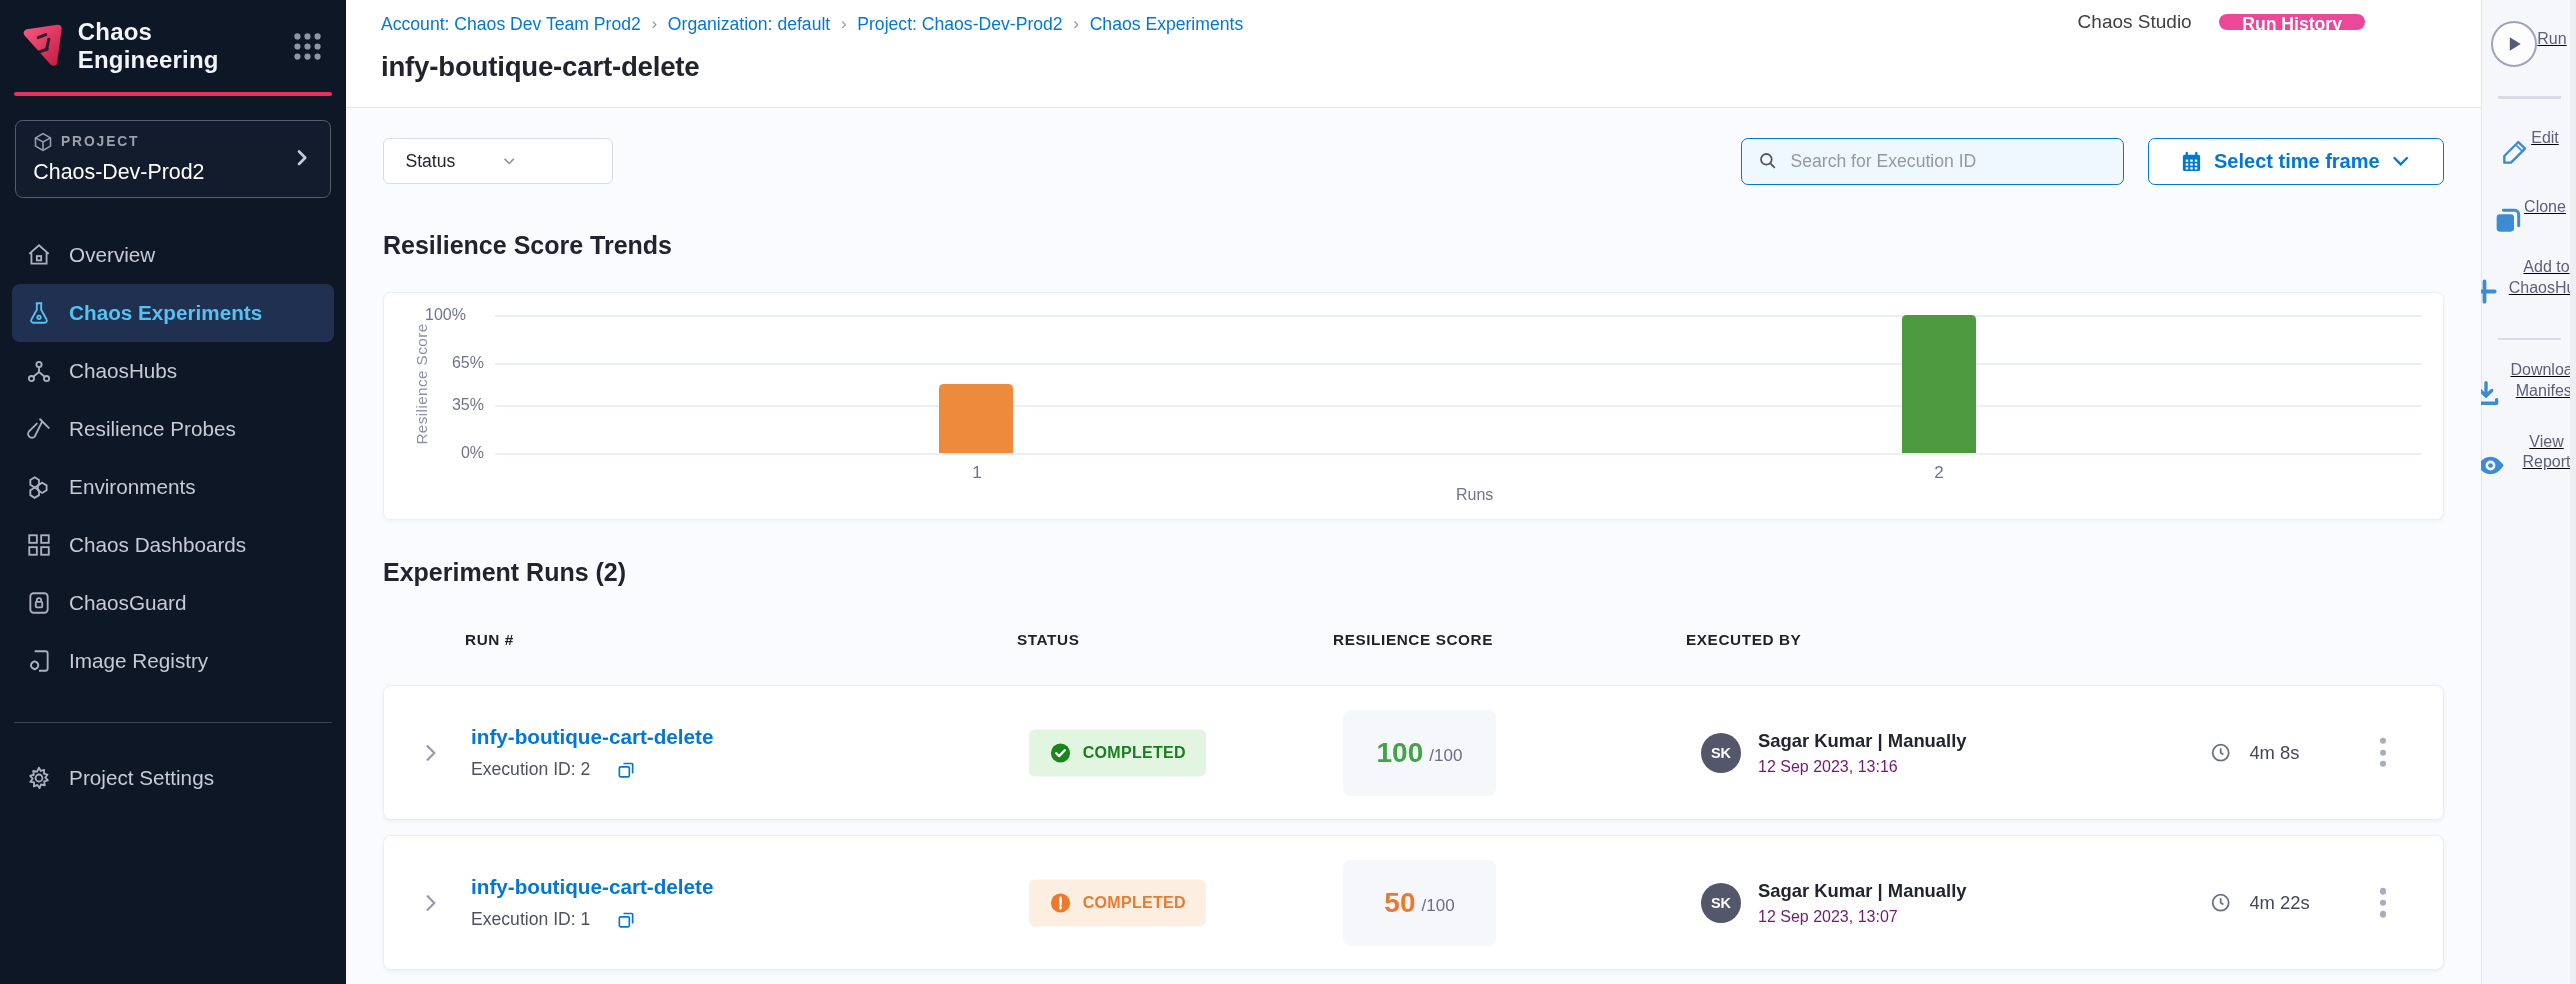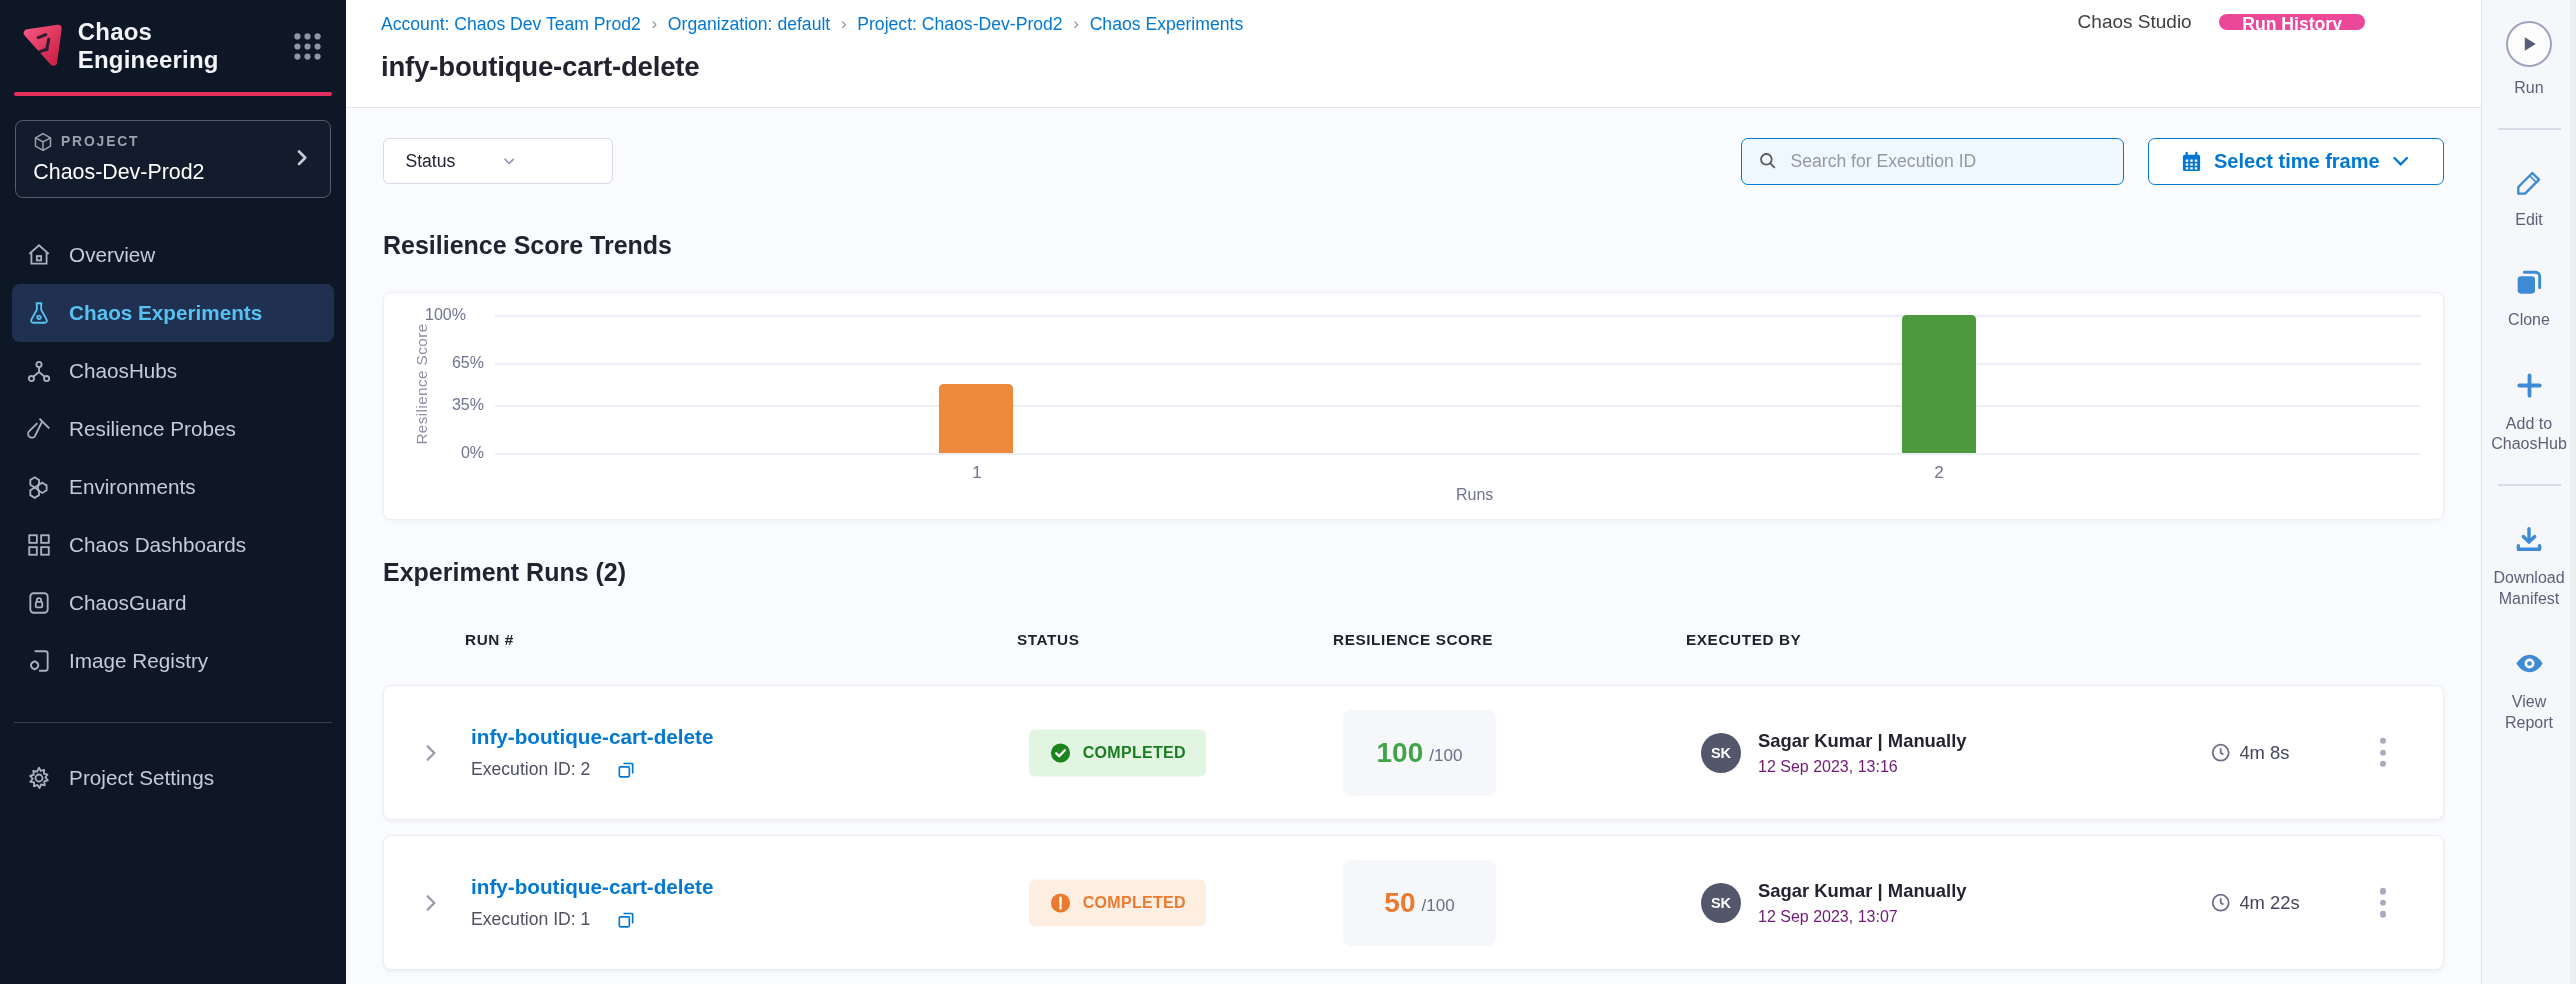--- a/index.html
+++ b/index.html
@@ -35,21 +35,21 @@
   .page-title { position:absolute; left:35px; top:51px; font-size:27.6px; font-weight:bold; color:#22232E; letter-spacing:-0.2px; }
   .topbar-right { position:absolute; right:116px; top:10.7px; display:flex; align-items:center; gap:27.6px; }
   .studio-link { color:#404040; font-size:19px; font-weight:500; cursor:pointer; }
   .run-history-btn { background:#ec4899; color:#FFFFFF; border:none; border-radius:17px; height:16px; padding:0 23px;
                      font-size:17.6px; font-weight:bold; font-family:inherit; cursor:pointer; }
 
   
   .rail { position:absolute; right:0; top:0; width:95px; height:985px; background:#F6F7FA; border-left:1.5px solid #E3E4EC;
           display:flex; flex-direction:column; align-items:center; }
   .rail-scrollbar { position:absolute; right:0; top:0; width:6.1px; height:985px; background:#EDEEF2; }
-  .rail-action { display:flex; flex-direction:column; align-items:center; cursor:pointer; }
+  .rail-action { display:flex; flex-direction:row; align-items:center; cursor:pointer;text-decoration:underline; }
   .rail-label { font-size:16px; color:#5D6078; text-align:center; line-height:20.7px; margin-top:10.7px; }
   .run-circle { width:46px; height:46px; border-radius:50%; border:2.3px solid #9FA3BC; background:#FDFDFE; display:flex;
                 align-items:center; justify-content:center; margin-top:21.4px; }
   .rail-divider { width:63px; height:2.3px; background:#D9DBE5; margin-top:29px; }
   .rail-ico { color:#3D8BD4; margin-top:37px; }
 
   
   .content { position:absolute; left:346px; top:108px; width:2135px; height:877px; background:#FAFBFE; padding:0 37px; }
   .filter-row { margin-top:30px; height:46px; display:flex; align-items:center; }
   .status-select { width:230px; height:46px; background:#FFFFFF; border:1.5px solid #D9DAE6; border-radius:6.1px; display:flex;
@@ -97,21 +97,21 @@
   .score-box { position:absolute; left:959px; top:50%; transform:translateY(-50%); width:153px; height:86px; background:#F6F7FB;
                border-radius:7.7px; display:flex; align-items:center; justify-content:center; gap:6.1px; }
   .score-val { font-size:28px; font-weight:bold; }
   .score-green { color:#41A447; } .score-orange { color:#EB7A2E; }
   .score-max { font-size:17px; color:#6B6E85; margin-top:6.1px; }
   .exec-by { position:absolute; left:1317px; top:50%; transform:translateY(-50%); display:flex; align-items:center; gap:17px; }
   .avatar { width:40px; height:40px; border-radius:50%; background:#54566B; color:#FFFFFF; font-size:14.5px; font-weight:bold;
             display:flex; align-items:center; justify-content:center; }
   .exec-name { font-size:18.4px; font-weight:bold; color:#23242F; }
   .exec-date { font-size:16px; color:#701a75; margin-top:6px; }
-  .duration { position:absolute; left:1826px; top:50%; transform:translateY(-50%); display:flex; align-items:center; gap:8px;
+  .duration { position:absolute; left:1826px; top:50%; transform:translateY(-50%); display:flex; align-items:center; gap:18px;
               color:#44465A; font-size:18.4px; }
   .duration .clock { color:#6B6E85; }
   .kebab { position:absolute; left:1988px; top:50%; transform:translateY(-50%); display:flex; flex-direction:column; gap:5.4px;
            padding:7.7px; cursor:pointer; }
   .kebab i { width:6.1px; height:6.1px; border-radius:50%; background:#A9ACC0; }
 </style>
 </head>
 <body>
 
 <div class="sidebar">

